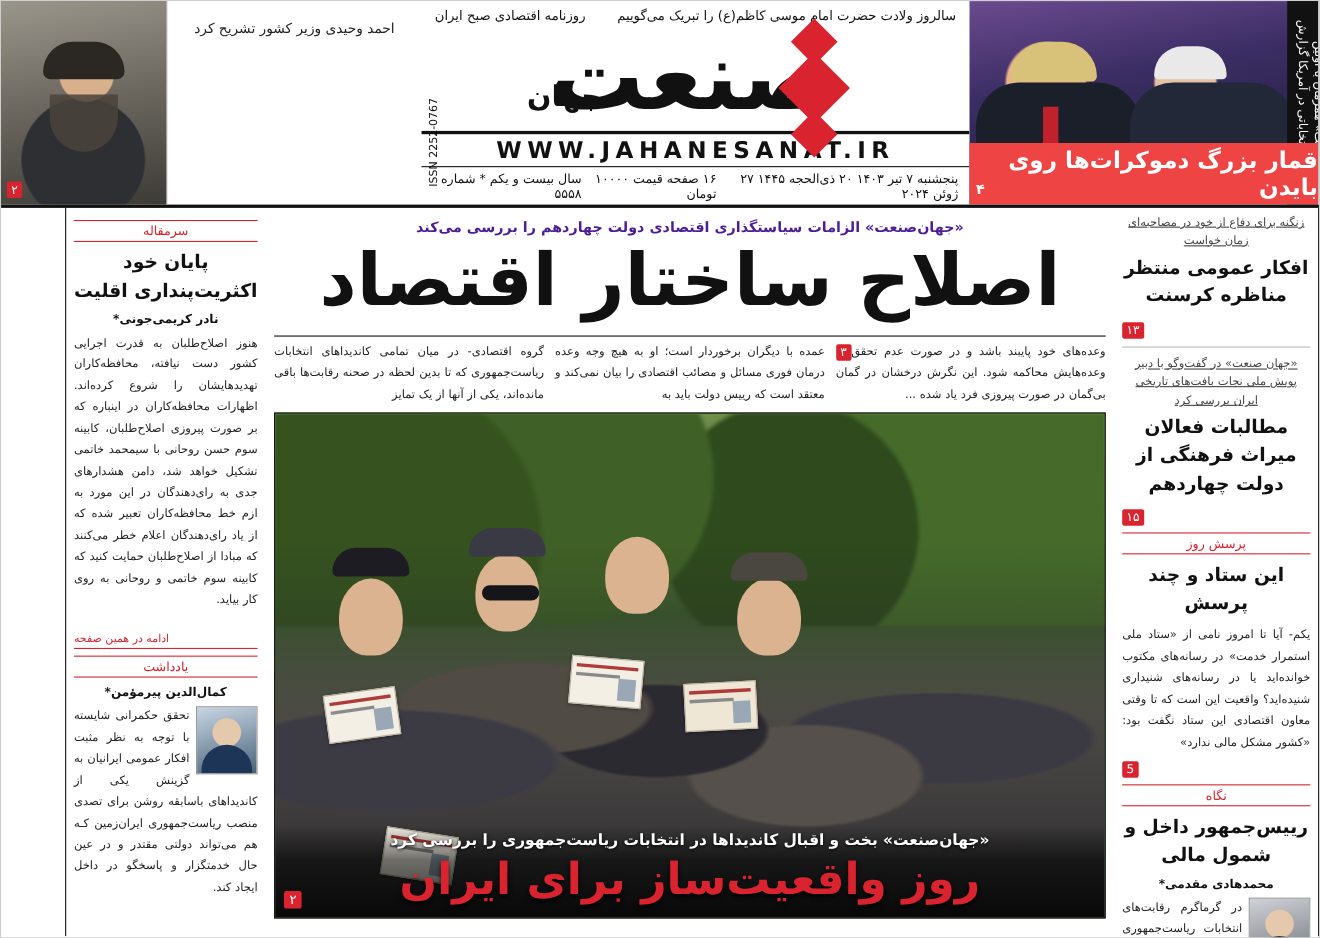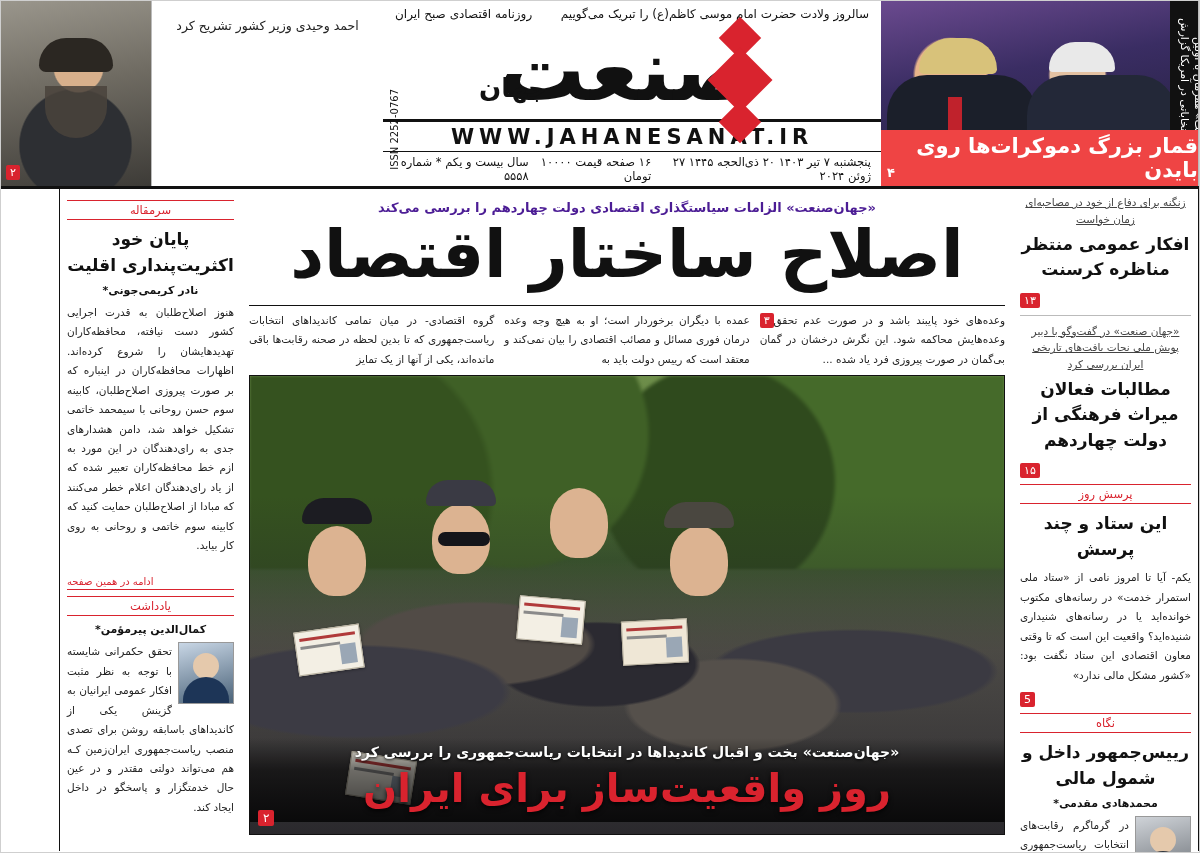--- a/index.html
+++ b/index.html
@@ -376,21 +376,21 @@
   .cap  { position:absolute; width:70px; height:26px; border-radius:30px 30px 6px 6px; background:#1c1c22;}
   .shades{ position:absolute; width:52px; height:14px; border-radius:7px; background:#15151a;}
   .idcard { position:absolute; width:66px; height:44px; background:#f3efe4; border:1px solid #b9b2a0;
     box-shadow: 0 1px 3px rgba(0,0,0,.4); }
   .idcard .stripe { position:absolute; left:4px; right:4px; top:6px; height:3px; background:#b03a3a;}
   .idcard .stripe2 { position:absolute; left:4px; right:20px; top:14px; height:3px; background:#8a8a8a;}
   .idcard .photo { position:absolute; right:5px; bottom:5px; width:16px; height:20px; background:#9aa7b5;}
 
   .ph-caption {
     position: absolute;
-    right: 0; left: 0; bottom: 12px;
+    right: 0; left: 0; bottom: 0;
     padding: 6px 14px 10px;
     text-align: center;
     background: linear-gradient(180deg, rgba(0,0,0,0) 0%, rgba(0,0,0,.55) 38%, rgba(0,0,0,.78) 100%);
   }
   .ph-kicker {
     color: #fff;
     font-size: 14px;
     margin-bottom: 4px;
     font-weight: bold;
     text-shadow: 0 1px 3px rgba(0,0,0,.9);

